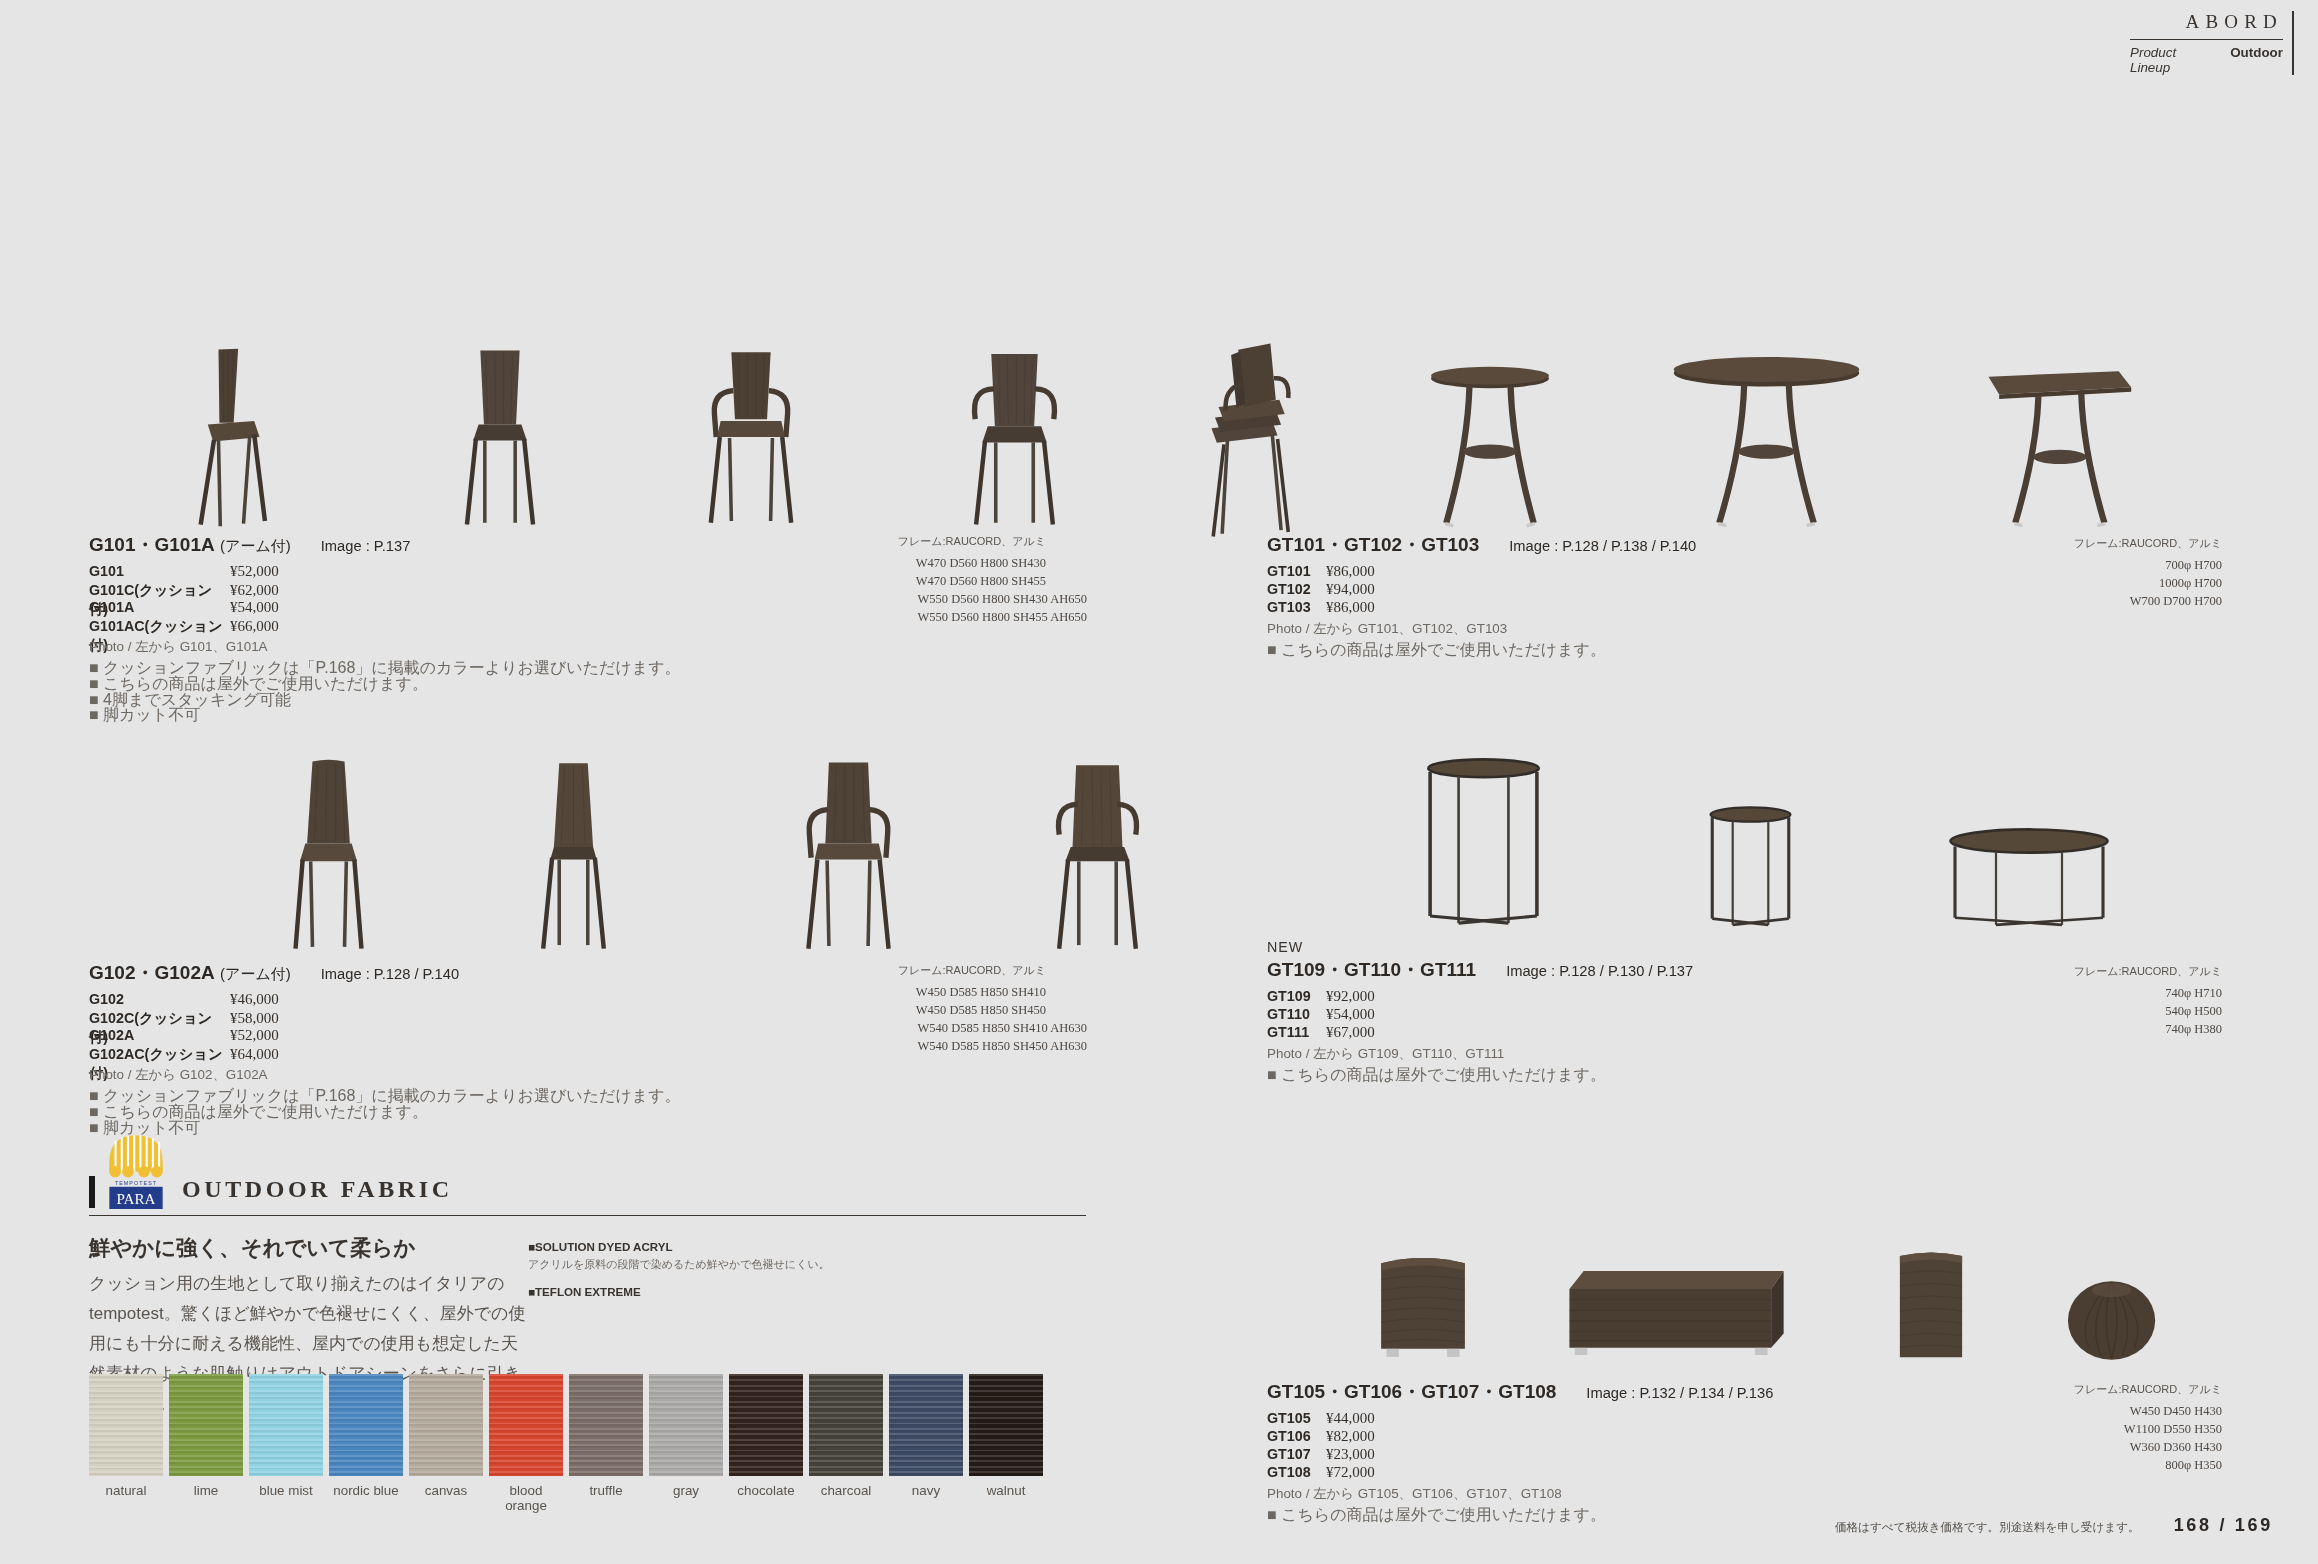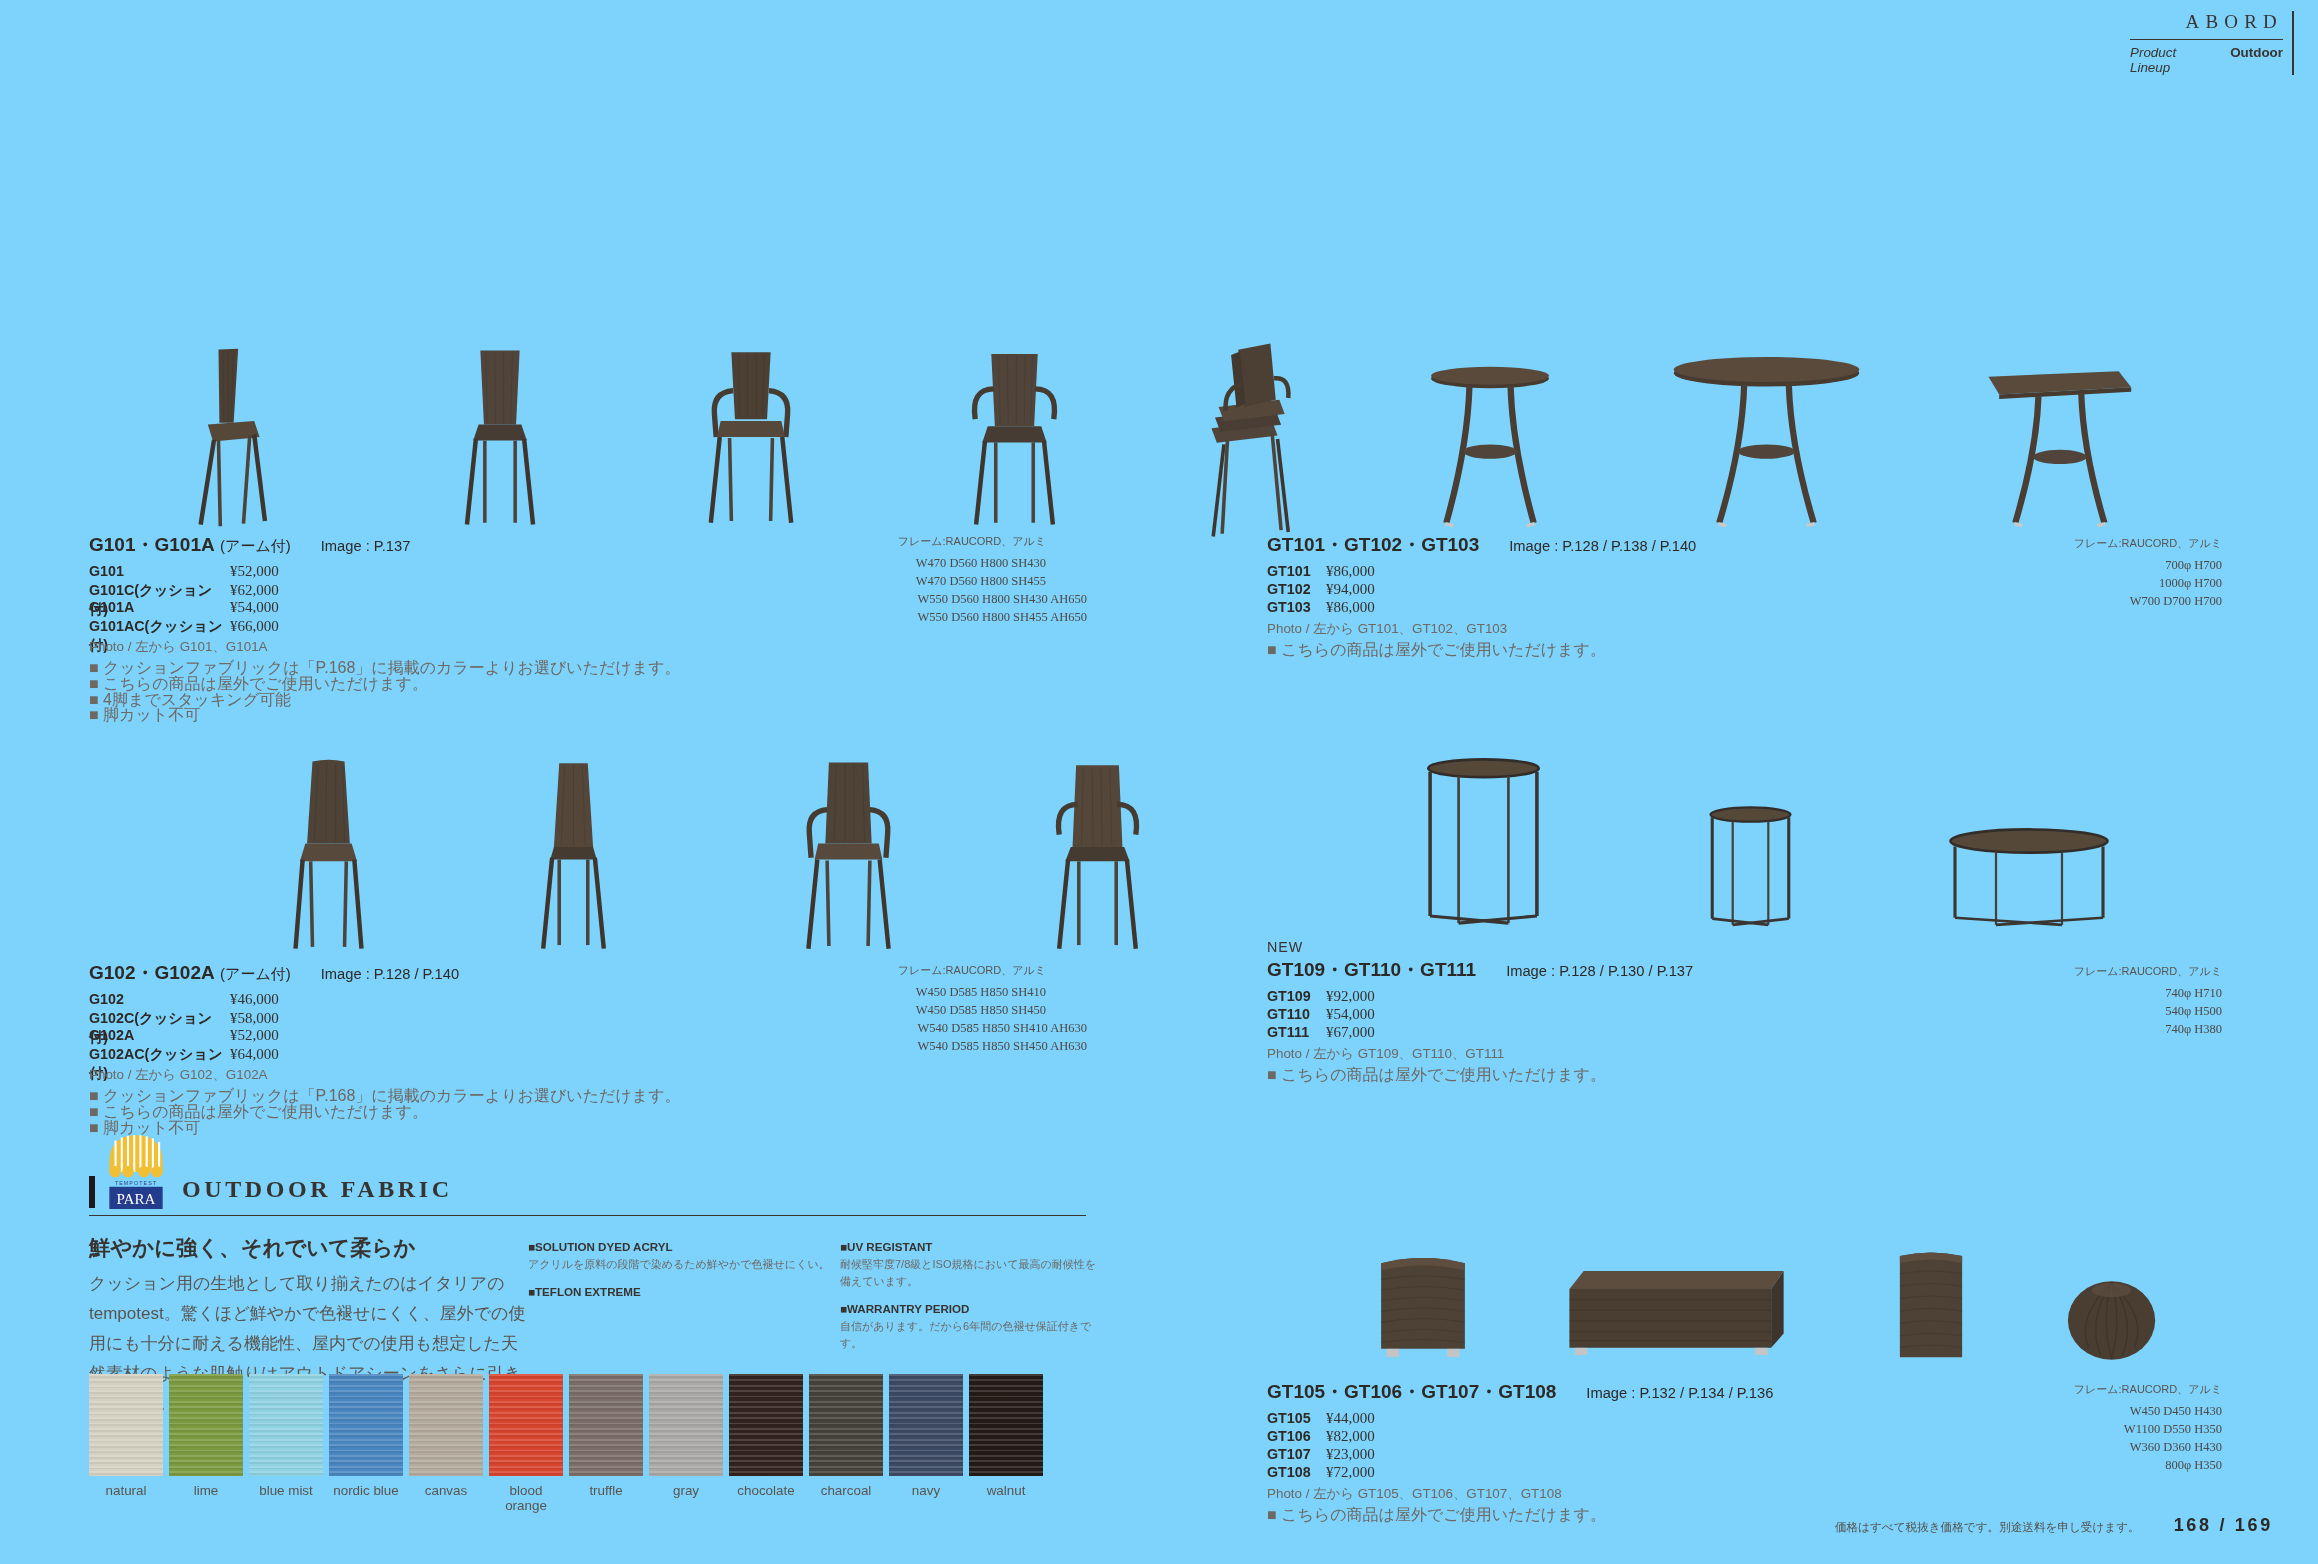--- a/index.html
+++ b/index.html
@@ -1,16 +1,16 @@
 <!DOCTYPE html>
 <html style="font-size:14.3px"><head>
 <meta charset="utf-8">
 <style>
   html,body{margin:0;padding:0;background:#ffffff;}
-  #page{position:relative;width:2319px;height:1565px;background:#7dd3fc;overflow:hidden;
+  #page{position:relative;width:2319px;height:1565px;background:#e5e5e5;overflow:hidden;
         font-family:"Liberation Sans",sans-serif;color:#2e2925;}
   .abs{position:absolute;}
   .photo{position:absolute;}
   
   #brandbox{position:absolute;top:10.7px;right:25px;width:153px;border-right:2.2px solid #3a3430;padding-right:9px;}
   #brand-name{text-align:right;font-family:"Liberation Serif",serif;font-size:19px;letter-spacing:6.2px;
               color:#3a3430;padding-bottom:6.2px;border-bottom:1.8px solid #3a3430;}
   #brand-sub{display:flex;justify-content:flex-end;align-items:baseline;gap:22px;padding-top:5.4px;}
   #brand-lineup{font-style:italic;font-size:13.4px;color:#3a3430;}
   #brand-cat{font-weight:bold;font-size:13.4px;color:#3a3430;}
@@ -276,30 +276,20 @@
 
   <div class="featcol" style="left:528px;width:312px">
     <div class="feat">
       <div class="ft">■SOLUTION DYED ACRYL</div>
       <div class="fb">アクリルを原料の段階で染めるため鮮やかで色褪せにくい。</div>
     </div>
     <div class="feat">
       <div class="ft">■TEFLON EXTREME</div>
     </div>
   </div>
-  <div class="featcol" style="left:840px;width:257px">
-    <div class="feat">
-      <div class="ft">■UV REGISTANT</div>
-      <div class="fb">耐候堅牢度7/8級とISO規格において最高の耐候性を備えています。</div>
-    </div>
-    <div class="feat">
-      <div class="ft">■WARRANTRY PERIOD</div>
-      <div class="fb">自信があります。だから6年間の色褪せ保証付きです。</div>
-    </div>
-  </div>
 
   <div id="swatches">
     <div class="swatch-item">
       <div class="swatch" style="background: rgb(213, 209, 194);"></div>
       <div class="swlabel">natural</div>
     </div>
     <div class="swatch-item">
       <div class="swatch" style="background: rgb(124, 154, 64);"></div>
       <div class="swlabel">lime</div>
     </div>

